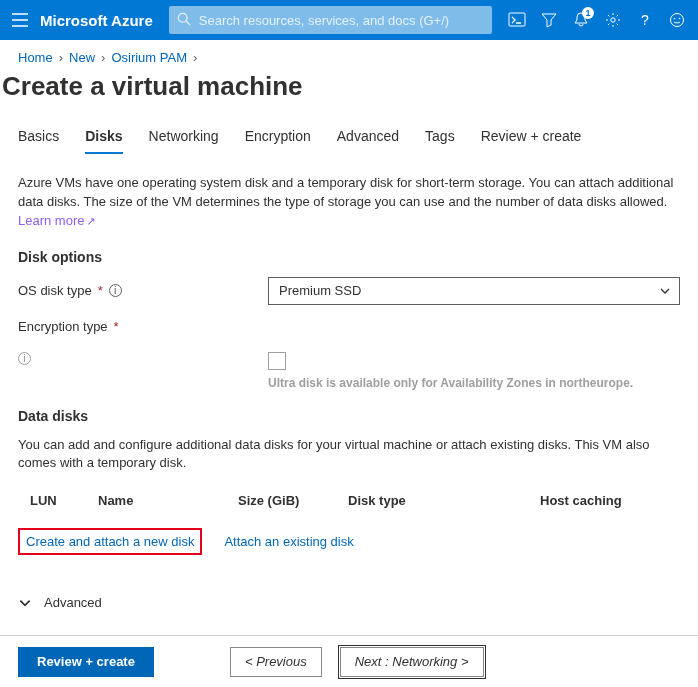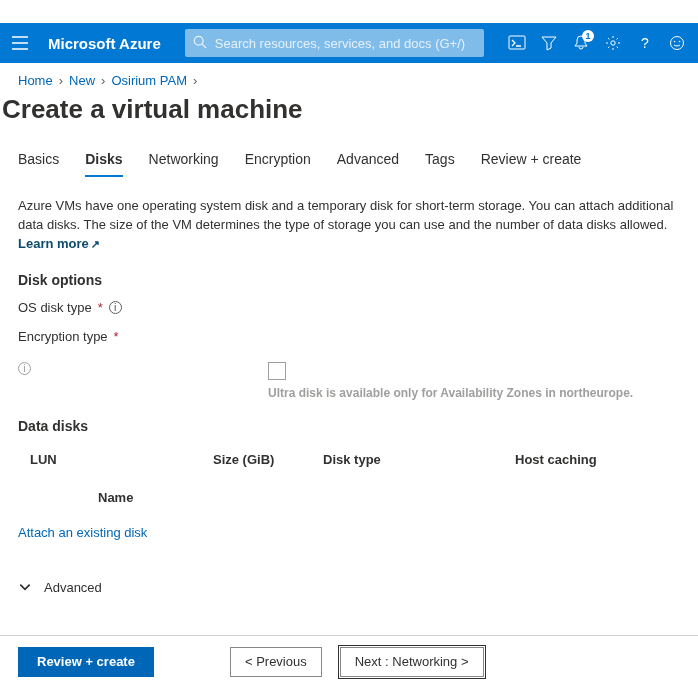--- a/index.html
+++ b/index.html
@@ -1,19 +1,19 @@
 <!DOCTYPE html>
 <html><head>
 <meta charset="utf-8">
 <style>
   * { box-sizing: border-box; margin: 0; padding: 0; font-family: "Segoe UI", Arial, sans-serif; }
   body { width: 698px; height: 687px; background: #fff; font-size: 13px; color: #323130; overflow: hidden; }
 
   
-  .topbar { display: flex; align-items: center; height: 40px; background: #0078d4; color: #fff; padding: 0 8px; gap: 16px; margin-top: 23px; }
+  .topbar { display: flex; align-items: center; height: 40px; background: #0078d4; color: #fff; padding: 0 8px; gap: 8px; }
   .topbar .hamburger { width: 24px; display:flex; justify-content:center; cursor:pointer; }
   .topbar .brand { font-weight: 600; font-size: 15px; white-space: nowrap; }
   .topbar .search-wrap { flex: 1; margin: 0 8px; }
   .topbar .search { width: 100%; height: 28px; border: none; border-radius: 2px; background: #7fbce9; color: #fff; padding: 0 8px 0 30px; font-size: 13px; outline: none; }
   .topbar .search::placeholder { color: #e5f1fa; }
   .topbar .search-box { position: relative; }
   .topbar .search-box .sicon { position: absolute; left: 8px; top: 6px; color: #e5f1fa; }
   .topbar .icons { display: flex; align-items: center; gap: 14px; padding-right: 4px; }
   .topbar .ticon { width: 18px; height: 18px; display:flex; align-items:center; justify-content:center; cursor:pointer; position:relative; }
   .badge { position:absolute; top:-4px; right:-4px; background:#fff; color:#0078d4; font-size:9px; font-weight:600; border-radius:50%; width:12px; height:12px; display:flex; align-items:center; justify-content:center; }
@@ -27,57 +27,57 @@
   h1 { font-size: 26px; font-weight: 600; padding: 6px 18px 20px 2px; }
 
   
   .tabs { display:flex; gap:26px; padding: 0 18px; border-bottom: 0; margin-bottom: 12px; }
   .tab { padding: 6px 0 8px 0; font-size: 14px; color:#323130; cursor:pointer; }
   .tab.active { border-bottom: 2px solid #0078d4; font-weight:600; }
 
   
   .body { padding: 8px 18px 0 18px; }
   .intro { font-size: 13px; color:#323130; line-height: 1.45; }
-  .intro a { color:#0c4a6e; text-decoration:none;font-weight:bold; }
+  .intro a { color:#8b5cf6; text-decoration:none; }
   .ext-icon { font-size:11px; margin-left:2px; }
 
   .section-h { font-weight:600; font-size:14px; margin: 18px 0 12px 0; }
 
   .form-row { display:flex; align-items:center; margin-bottom: 14px; }
   .form-label { width: 250px; display:flex; align-items:center; gap:6px; font-size:13px; }
   .req { color:#a4262c; }
   .info-icon { color:#605e5c; font-size:11px; border:1px solid #605e5c; border-radius:50%; width:13px; height:13px; display:inline-flex; align-items:center; justify-content:center; line-height:1; }
 
   .select { flex:1; height:28px; border:1px solid #605e5c; padding: 0 28px 0 10px; font-size:13px; background:#fff; position:relative; display:flex; align-items:center; cursor:pointer; }
   .select .chev { position:absolute; right:8px; top:7px; }
 
   .disabled-label { color:#a19f9d; }
   .checkbox { width:18px; height:18px; border:1px solid #a19f9d; background:#fff; }
   .hint { color:#a19f9d; font-size:12px; margin-top:6px;font-weight:bold; }
 
   .desc { font-size:13px; line-height:1.45; margin-bottom:14px; }
 
   .table-head { display:flex; font-weight:600; font-size:13px; padding: 6px 0; }
   .col-lun { width:80px; padding-left:12px; }
-  .col-name { width:115px;margin-top:38px; }
+  .col-name { width:140px; }
   .col-size { width:110px; }
   .col-type { width:192px; }
   .col-cache { flex:1; }
 
   .disk-actions { display:flex; gap:22px; padding: 14px 0 0 0; align-items:center; }
   .disk-actions a { color:#0067b8; text-decoration:none; font-size:13px; cursor:pointer; }
   .highlight-box { border:2px solid #e3001b; padding:4px 6px; }
 
   .adv-row { display:flex; align-items:center; gap:12px; margin-top:40px; cursor:pointer; }
   .adv-row .chev { font-size:14px; }
 
   
   .footer { position:absolute; bottom:0; left:0; right:0; height:52px; border-top:1px solid #d2d0ce; display:flex; align-items:center; gap:18px; padding: 0 18px; background:#fff; }
   .btn-primary { background:#0067b8; color:#fff; border:1px solid #0067b8; height:30px; padding:0 18px; font-size:13px; font-weight:600; cursor:pointer; }
-  .btn-secondary { background:#fff; color:#323130; border:1px solid #8a8886; height:30px; padding:0 14px; font-size:13px; cursor:pointer; }
+  .btn-secondary { background:#fff; color:#323130; border:1px solid #8a8886; height:30px; padding:0 14px; font-size:13px; cursor:pointer;font-style:italic; }
   .btn-next { outline:1px solid #323130; outline-offset:1px; }
 
   svg { display:block; }
 </style>
 </head>
 <body>
 
 <div class="topbar">
   <div class="hamburger">
     <svg width="16" height="14" viewBox="0 0 16 14">
@@ -164,50 +164,62 @@
   </p>
 
   <div class="section-h">Disk options</div>
 
   <div class="form-row">
     <div class="form-label">
       <span>OS disk type</span>
       <span class="req">*</span>
       <span class="info-icon">i</span>
     </div>
+    <div class="select">
+      <span>Premium SSD</span>
+      <span class="chev">
+        <svg width="12" height="12" viewBox="0 0 12 12">
+            <path d="M2 4l4 4 4-4" stroke="#323130" fill="none" stroke-width="1.3"></path>
+          </svg>
+      </span>
+    </div>
   </div>
 
   <div class="form-row">
     <div class="form-label">
       <span>Encryption type</span>
       <span class="req">*</span>
     </div>
   </div>
 
   <div class="form-row" style="align-items:flex-start; margin-top:18px;">
     <div class="form-label disabled-label">
       <span class="info-icon" style="border-color:#a19f9d;color:#a19f9d;">i</span>
     </div>
     <div>
       <div class="checkbox"></div>
       <div class="hint">Ultra disk is available only for Availability Zones in northeurope.</div>
     </div>
   </div>
 
   <div class="section-h">Data disks</div>
+  <p class="desc">You can add and configure additional data disks for your virtual machine or attach existing disks. This VM also comes with a temporary disk.</p>
 
   <div class="table-head">
     <div class="col-lun">LUN</div>
     <div class="col-name">Name</div>
     <div class="col-size">Size (GiB)</div>
     <div class="col-type">Disk type</div>
     <div class="col-cache">Host caching</div>
   </div>
 
   <div class="disk-actions">
+    <span class="highlight-box">
+      <a>Create and attach a new disk</a>
+    </span>
     <a>Attach an existing disk</a>
   </div>
 
   <div class="adv-row">
     <span class="chev">
       <svg width="14" height="14" viewBox="0 0 12 12">
           <path d="M2 4l4 4 4-4" stroke="#323130" fill="none" stroke-width="1.5"></path>
         </svg>
     </span>
     <span>Advanced</span>

